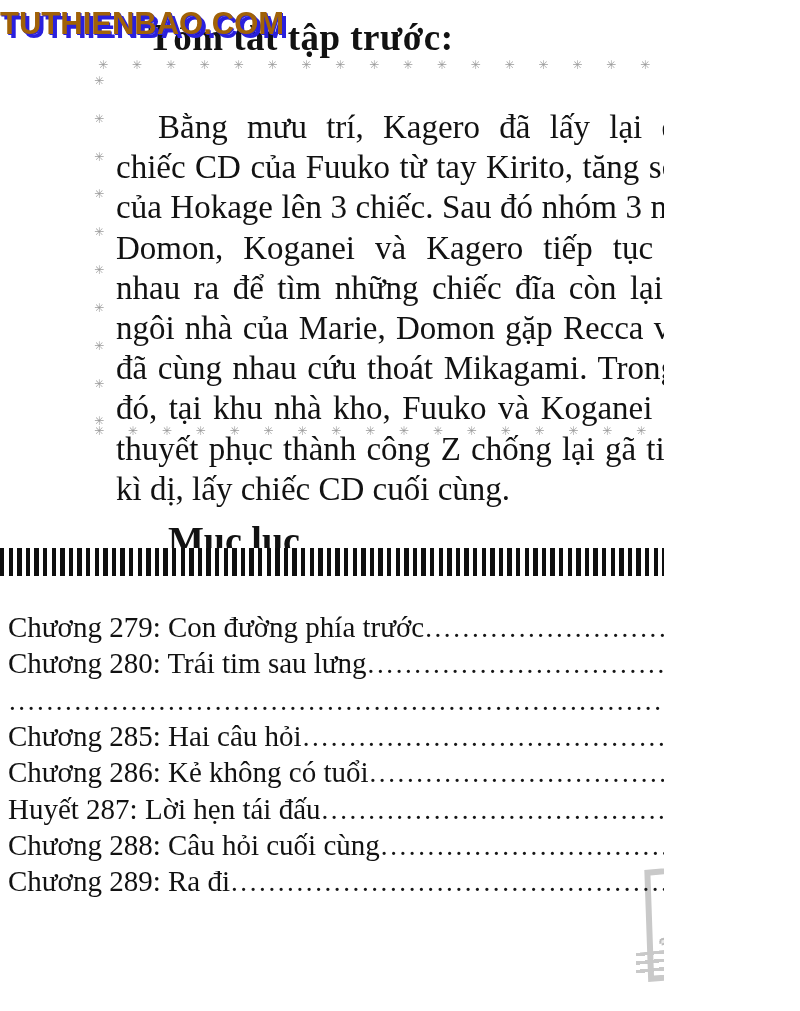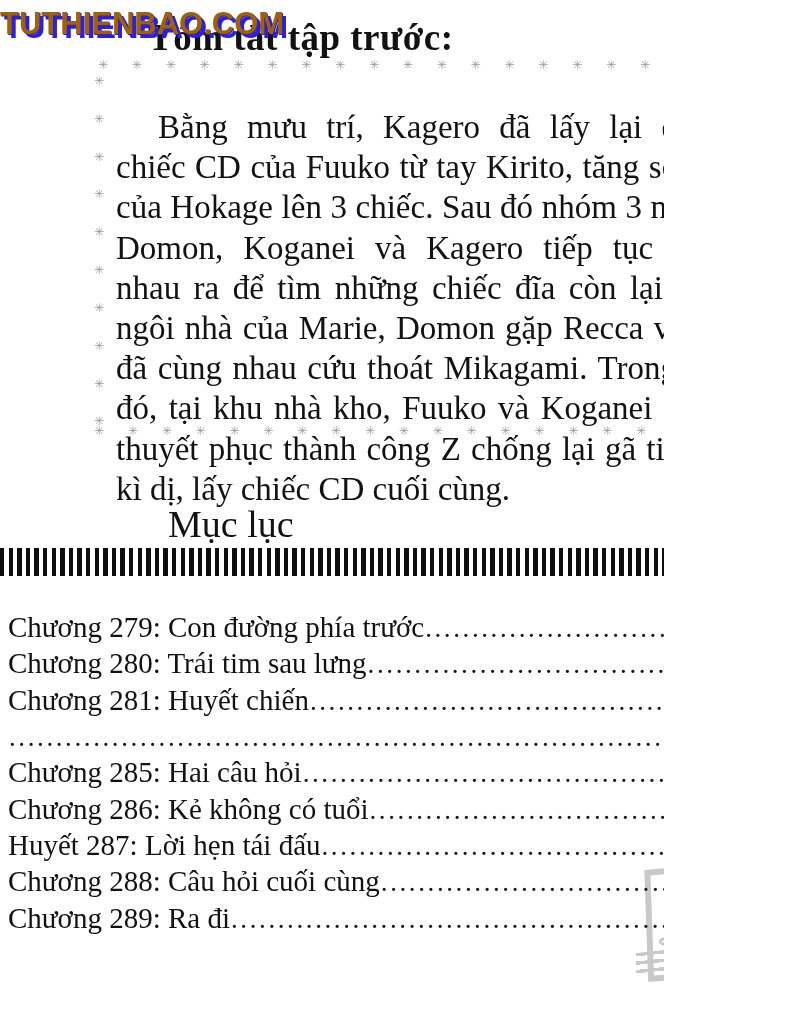--- a/index.html
+++ b/index.html
@@ -32,21 +32,21 @@
   .orn-left{left:2px;top:18px;height:352px;width:20px;writing-mode:vertical-rl;letter-spacing:10px;}
   .orn-right{right:4px;top:18px;height:352px;width:20px;writing-mode:vertical-rl;letter-spacing:10px;}
   .summary-text{
     position:absolute;left:32px;top:18px;width:612px;
     font-size:33px;line-height:40.2px;text-align:justify;text-indent:42px;
   }
 
   
   .toc-heading{
     position:absolute;left:168px;top:486px;
-    font-size:38px;font-weight:normal;white-space:nowrap;margin-top:16px;
+    font-size:38px;font-weight:bold;white-space:nowrap;
   }
   .bar-divider{
     position:absolute;left:0;top:548px;width:800px;height:28px;
     background:repeating-linear-gradient(90deg,#0e0e0e 0px,#0e0e0e 4.4px,#ffffff 4.4px,#ffffff 8.6px);
   }
 
   
   .toc-list{position:absolute;left:8px;top:611px;width:786px;z-index:2;}
   .toc-row{display:flex;align-items:baseline;height:36.35px;font-size:29px;}
   .toc-label{white-space:nowrap;}
@@ -123,25 +123,20 @@
       <span class="toc-label">Chương 279: Con đường phía trước</span>
       <span class="toc-leader"></span>
       <span class="toc-page">6</span>
     </div>
     <div class="toc-row">
       <span class="toc-label">Chương 280: Trái tim sau lưng</span>
       <span class="toc-leader"></span>
       <span class="toc-page">27</span>
     </div>
     <div class="toc-row">
-      <span class="toc-label">Chương 281: Huyết chiến</span>
-      <span class="toc-leader"></span>
-      <span class="toc-page">42</span>
-    </div>
-    <div class="toc-row">
       <span class="toc-leader"></span>
       <span class="toc-page">59</span>
     </div>
     <div class="toc-row">
       <span class="toc-label">Chương 285: Hai câu hỏi</span>
       <span class="toc-leader"></span>
       <span class="toc-page">114</span>
     </div>
     <div class="toc-row">
       <span class="toc-label">Chương 286: Kẻ không có tuổi</span>

